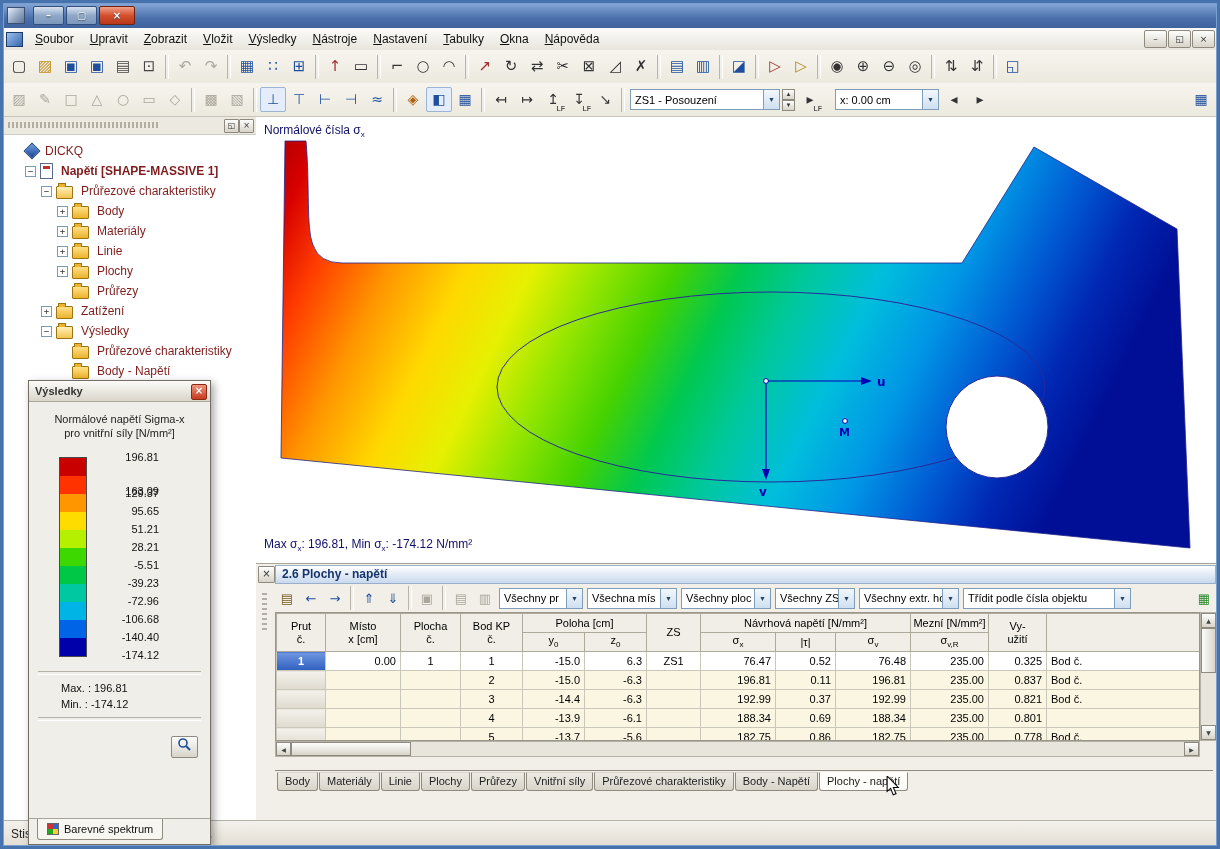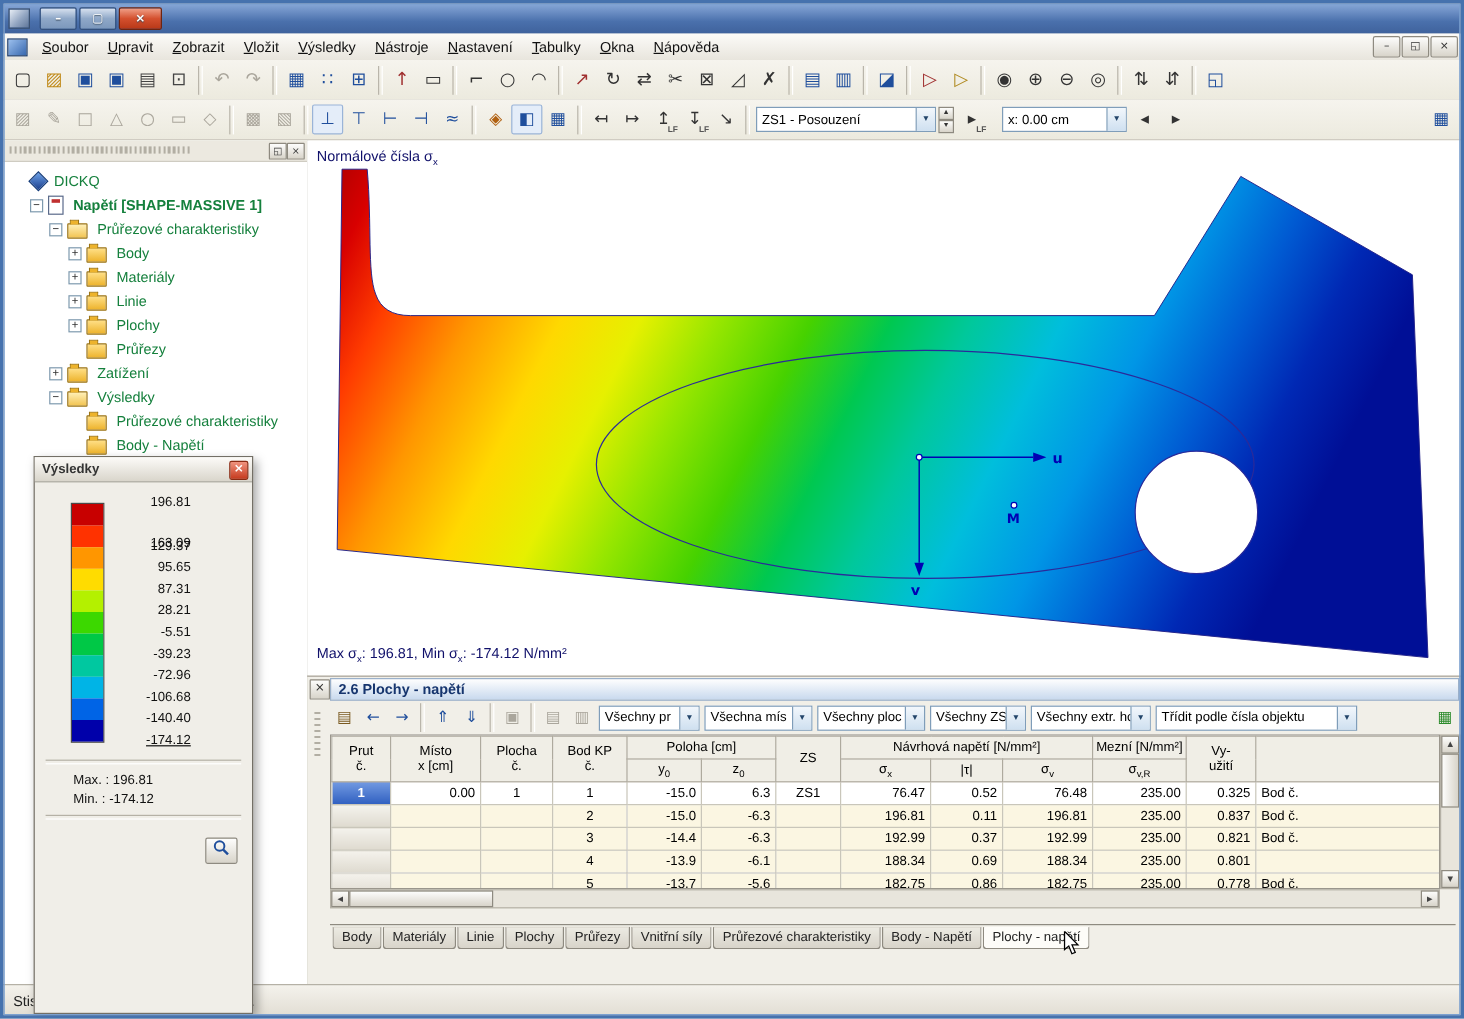--- a/index.html
+++ b/index.html
@@ -78,21 +78,21 @@
   .ti{flex:none;margin-right:5px;display:inline-block;}
   .ti-project{width:10px;height:10px;background:linear-gradient(135deg,#6aa0e8,#1c3f8c);
     transform:rotate(45deg);border:1px solid #153c7a;margin:0 4px 0 2px;}
   .ti-case{width:11px;height:14px;background:#fff;border:1px solid #5a6a8a;position:relative;}
   .ti-case::after{content:"";position:absolute;left:2px;right:2px;top:2px;height:3px;background:#c03030;}
   .ti-folder,.ti-folder-open{width:15px;height:11px;border:1px solid #9c7414;border-radius:1px;
     position:relative;margin-top:2px;background:linear-gradient(#ffe088,#edb32c);}
   .ti-folder-open{background:linear-gradient(#fff0b8,#f2c452);}
   .ti-folder::before,.ti-folder-open::before{content:"";position:absolute;top:-4px;left:1px;width:6px;
     height:3px;background:#edb32c;border:1px solid #9c7414;border-bottom:none;border-radius:1px 1px 0 0;}
-  .tlabel{padding:0 3px;color:#15803d;}
+  .tlabel{padding:0 3px;color:#7f1d1d;}
   .tlabel.bold{font-weight:bold;}
 
   
   .view-pane{position:absolute;left:256px;top:117px;width:961px;height:446px;background:#fff;}
   .view-title{position:absolute;left:8px;top:6px;font-size:12px;color:#10106a;}
   .view-footer{position:absolute;left:8px;top:420px;font-size:12px;color:#10106a;}
   svg text{font-family:"DejaVu Sans",sans-serif;}
 
   
   .table-pane{position:absolute;left:256px;top:563px;width:961px;height:257px;background:#f1efe8;
@@ -735,61 +735,71 @@
       <span class="sthumb"></span>
       <span class="sbtn right">▶</span>
     </div>
 
     <div class="tp-tabs" id="table-tabs"><span class="tab">Body</span><span class="tab">Materiály</span><span class="tab">Linie</span><span class="tab">Plochy</span><span class="tab">Průřezy</span><span class="tab">Vnitřní síly</span><span class="tab">Průřezové charakteristiky</span><span class="tab">Body - Napětí</span><span class="tab active">Plochy - napětí</span></div>
   </div>
 
   <div class="results-panel">
     <div class="rp-title"><span>Výsledky</span></div>
     <span class="rp-close">×</span>
+    <div class="rp-caption">
+      <div>Normálové napětí Sigma-x</div>
+      <div>pro vnitřní síly  [N/mm²]</div>
+    </div>
     <div id="legend">
       <div class="legend-colors" id="legend-colors">
           <div class="lblock" style="background: rgb(200, 0, 0);"></div>
           <div class="lblock" style="background: rgb(255, 50, 0);"></div>
           <div class="lblock" style="background: rgb(255, 150, 0);"></div>
           <div class="lblock" style="background: rgb(255, 220, 0);"></div>
           <div class="lblock" style="background: rgb(180, 240, 0);"></div>
           <div class="lblock" style="background: rgb(60, 216, 0);"></div>
           <div class="lblock" style="background: rgb(0, 200, 70);"></div>
           <div class="lblock" style="background: rgb(0, 200, 160);"></div>
           <div class="lblock" style="background: rgb(0, 180, 230);"></div>
           <div class="lblock" style="background: rgb(0, 100, 230);"></div>
           <div class="lblock" style="background: rgb(0, 0, 170);"></div>
         </div>
     <div class="llabel" style="top: 1px;">196.81</div>
         <div class="llabel" style="top: 35px;">163.09</div>
         <div class="llabel" style="top: 37px;">129.37</div>
         <div class="llabel" style="top: 55px;">95.65</div>
-        <div class="llabel" style="top: 73px;">87.31</div>
+        <div class="llabel" style="top: 73px;">51.21</div>
         <div class="llabel" style="top: 91px;">28.21</div>
         <div class="llabel" style="top: 109px;">-5.51</div>
         <div class="llabel" style="top: 127px;">-39.23</div>
         <div class="llabel" style="top: 145px;">-72.96</div>
         <div class="llabel" style="top: 163px;">-106.68</div>
         <div class="llabel" style="top: 181px;">-140.40</div>
-        <div class="llabel" style="top: 199px; text-decoration: underline;">-174.12</div>
+        <div class="llabel" style="top: 199px;">-174.12</div>
       </div>
     <div class="rp-sep"></div>
     <div class="rp-maxmin">
       <div>Max. : 196.81</div>
       <div>Min. : -174.12</div>
     </div>
     <div class="rp-sep"></div>
     <div class="rp-toolrow">
       <span class="rp-tool">
         <svg width="15" height="14" viewBox="0 0 15 14">
           <circle cx="6" cy="6" r="4" fill="none" stroke="#1f4e9c" stroke-width="1.6"></circle>
           <line x1="9" y1="9" x2="13" y2="13" stroke="#1f4e9c" stroke-width="2"></line>
         </svg>
       </span>
     </div>
+    <div class="rp-tabs">
+      <span class="rp-tab">
+        <span class="rp-tab-icon"></span>
+        <span>Barevné spektrum</span>
+      </span>
+    </div>
   </div>
 
   <div class="statusbar">
     <span>Stiskněte F1 pro zobrazení nápovědy.</span>
   </div>
 
   <svg class="cursor" width="18" height="20" viewBox="0 0 12 17">
     <polygon points="1,0 1,13 4,10.5 6.2,16 8.6,15 6.3,9.7 10.5,9.7" fill="#fff" stroke="#000" stroke-width="0.9"></polygon>
   </svg>
 

